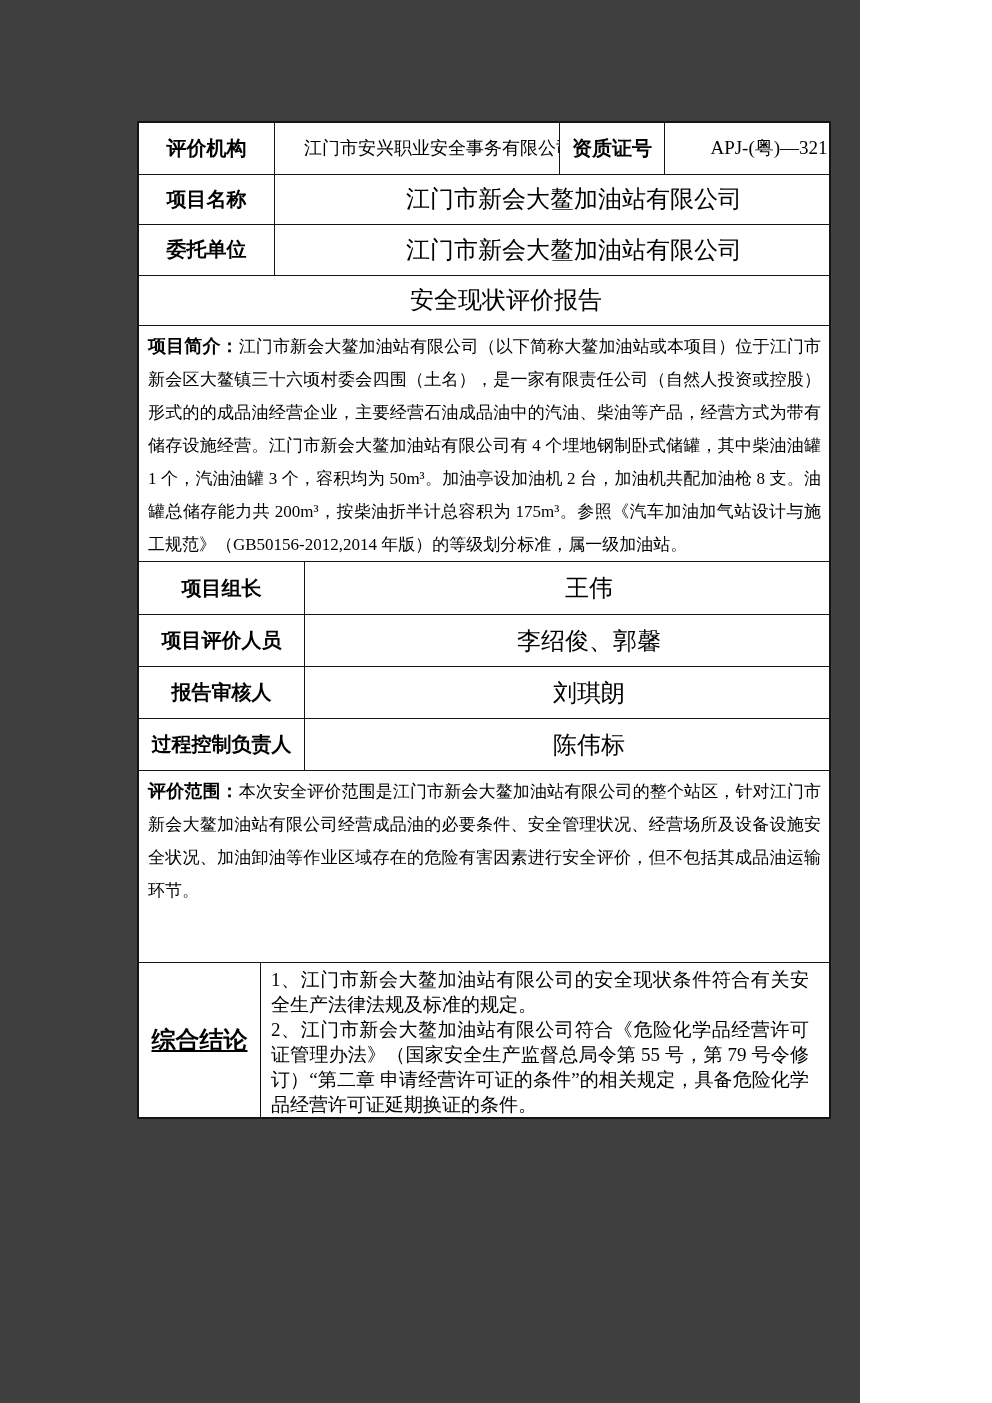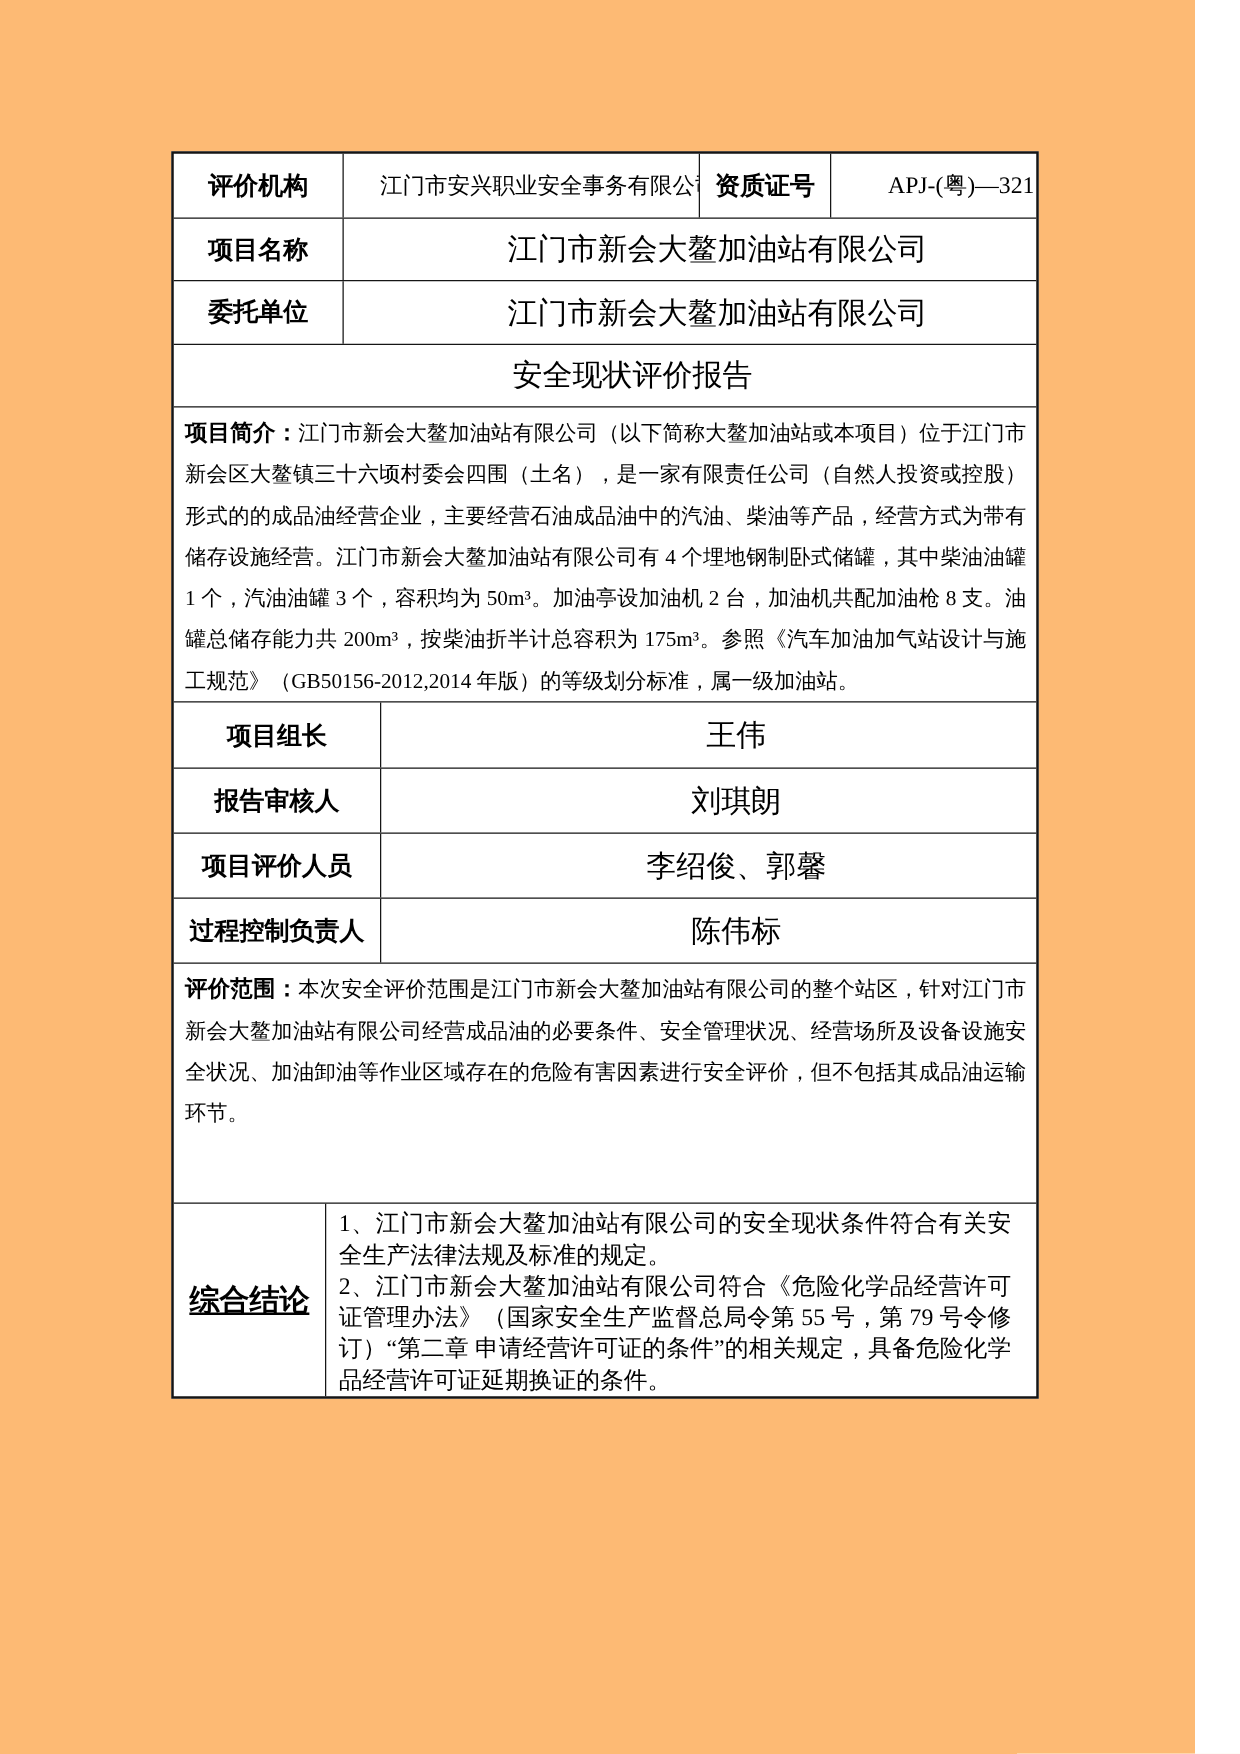--- a/index.html
+++ b/index.html
@@ -1,17 +1,17 @@
 <!DOCTYPE html>
 <html><head>
 <meta charset="utf-8">
 <style>
   html,body { margin:0; padding:0; background:#ffffff; }
   .page {
-    position:relative; width:956px; height:1403px; background:#fdba74;
+    position:relative; width:860px; height:1403px; background:#404040;
     color:#000; overflow:hidden;
   }
   .sheet {
     position:absolute; left:137px; top:121px; width:694px;
     border:2px solid #151515; box-sizing:border-box; background:#fff;
   }
   .section { box-sizing:border-box; }
   .section + .section { border-top:1.5px solid #151515; }
 
   .row { display:flex; align-items:stretch; box-sizing:border-box; }
@@ -89,26 +89,26 @@
     <div class="section para-block block-intro song">
       <span class="hei run-label">项目简介：</span><span>江门市新会大鳌加油站有限公司（以下简称大鳌加油站或本项目）位于江门市新会区大鳌镇三十六顷村委会四围（土名），是一家有限责任公司（自然人投资或控股）形式的的成品油经营企业，主要经营石油成品油中的汽油、柴油等产品，经营方式为带有储存设施经营。江门市新会大鳌加油站有限公司有 4 个埋地钢制卧式储罐，其中柴油油罐 1 个，汽油油罐 3 个，容积均为 50m³。加油亭设加油机 2 台，加油机共配加油枪 8 支。油罐总储存能力共 200m³，按柴油折半计总容积为 175m³。参照《汽车加油加气站设计与施工规范》（GB50156-2012,2014 年版）的等级划分标准，属一级加油站。</span>
     </div>
 
     <div class="section tbl-mid">
       <div class="row">
         <div class="cell hei c-lab w-lab2">项目组长</div>
         <div class="cell song c-val w-span">王伟</div>
       </div>
       <div class="row">
+        <div class="cell hei c-lab w-lab2">项目评价人员</div>
+        <div class="cell song c-val w-span">李绍俊、郭馨</div>
+      </div>
+      <div class="row">
         <div class="cell hei c-lab w-lab2">报告审核人</div>
         <div class="cell song c-val w-span">刘琪朗</div>
-      </div>
-      <div class="row">
-        <div class="cell hei c-lab w-lab2">项目评价人员</div>
-        <div class="cell song c-val w-span">李绍俊、郭馨</div>
       </div>
       <div class="row">
         <div class="cell hei c-lab w-lab2">过程控制负责人</div>
         <div class="cell song c-val w-span">陈伟标</div>
       </div>
     </div>
 
     <div class="section para-block block-scope song">
       <span class="hei run-label">评价范围：</span><span>本次安全评价范围是江门市新会大鳌加油站有限公司的整个站区，针对江门市新会大鳌加油站有限公司经营成品油的必要条件、安全管理状况、经营场所及设备设施安全状况、加油卸油等作业区域存在的危险有害因素进行安全评价，但不包括其成品油运输环节。</span>
     </div>

